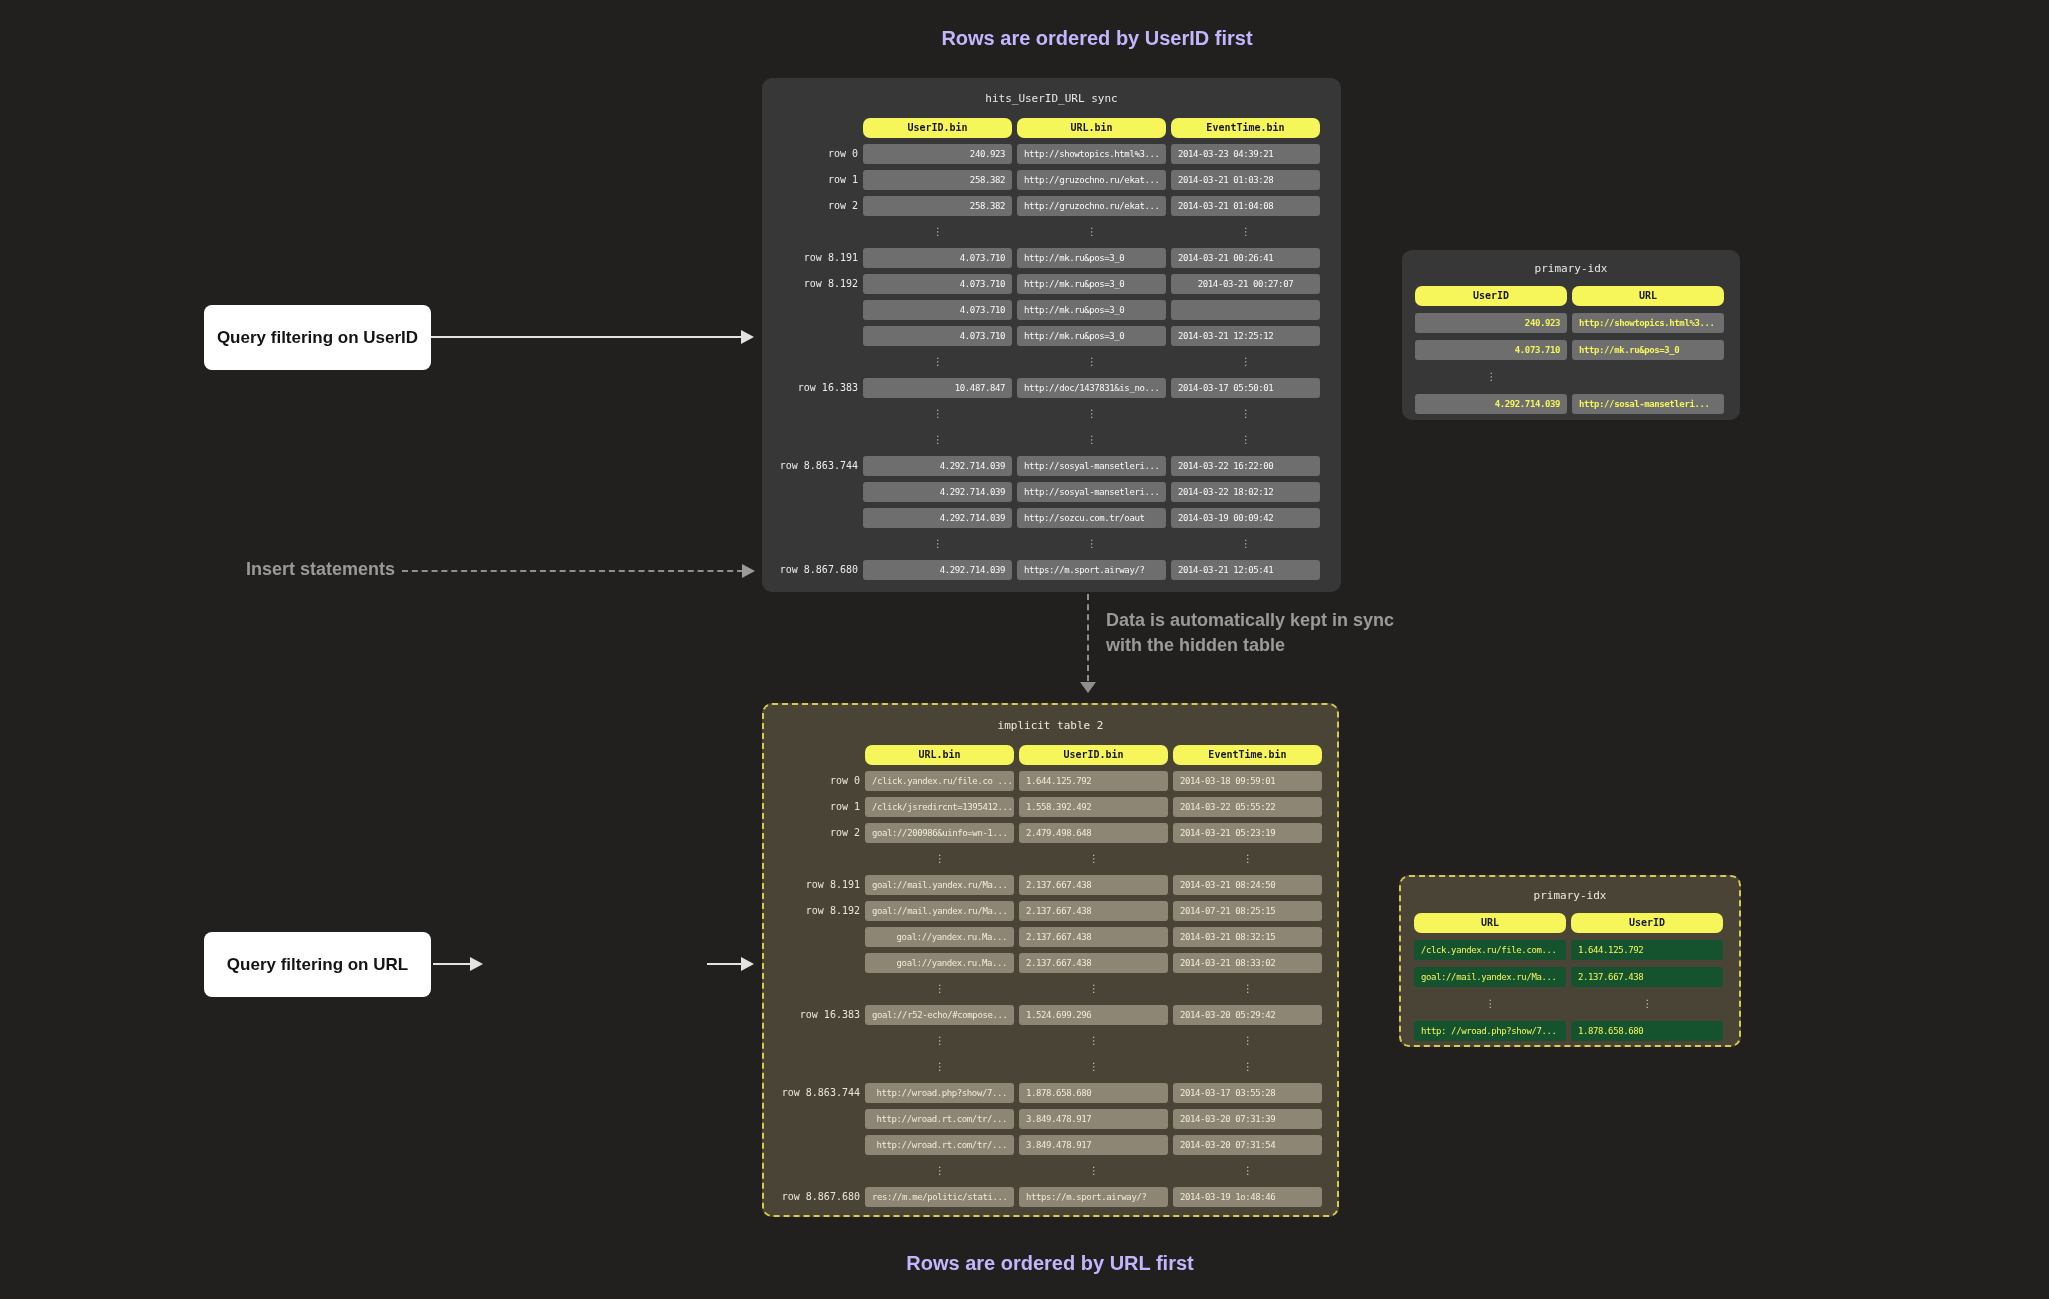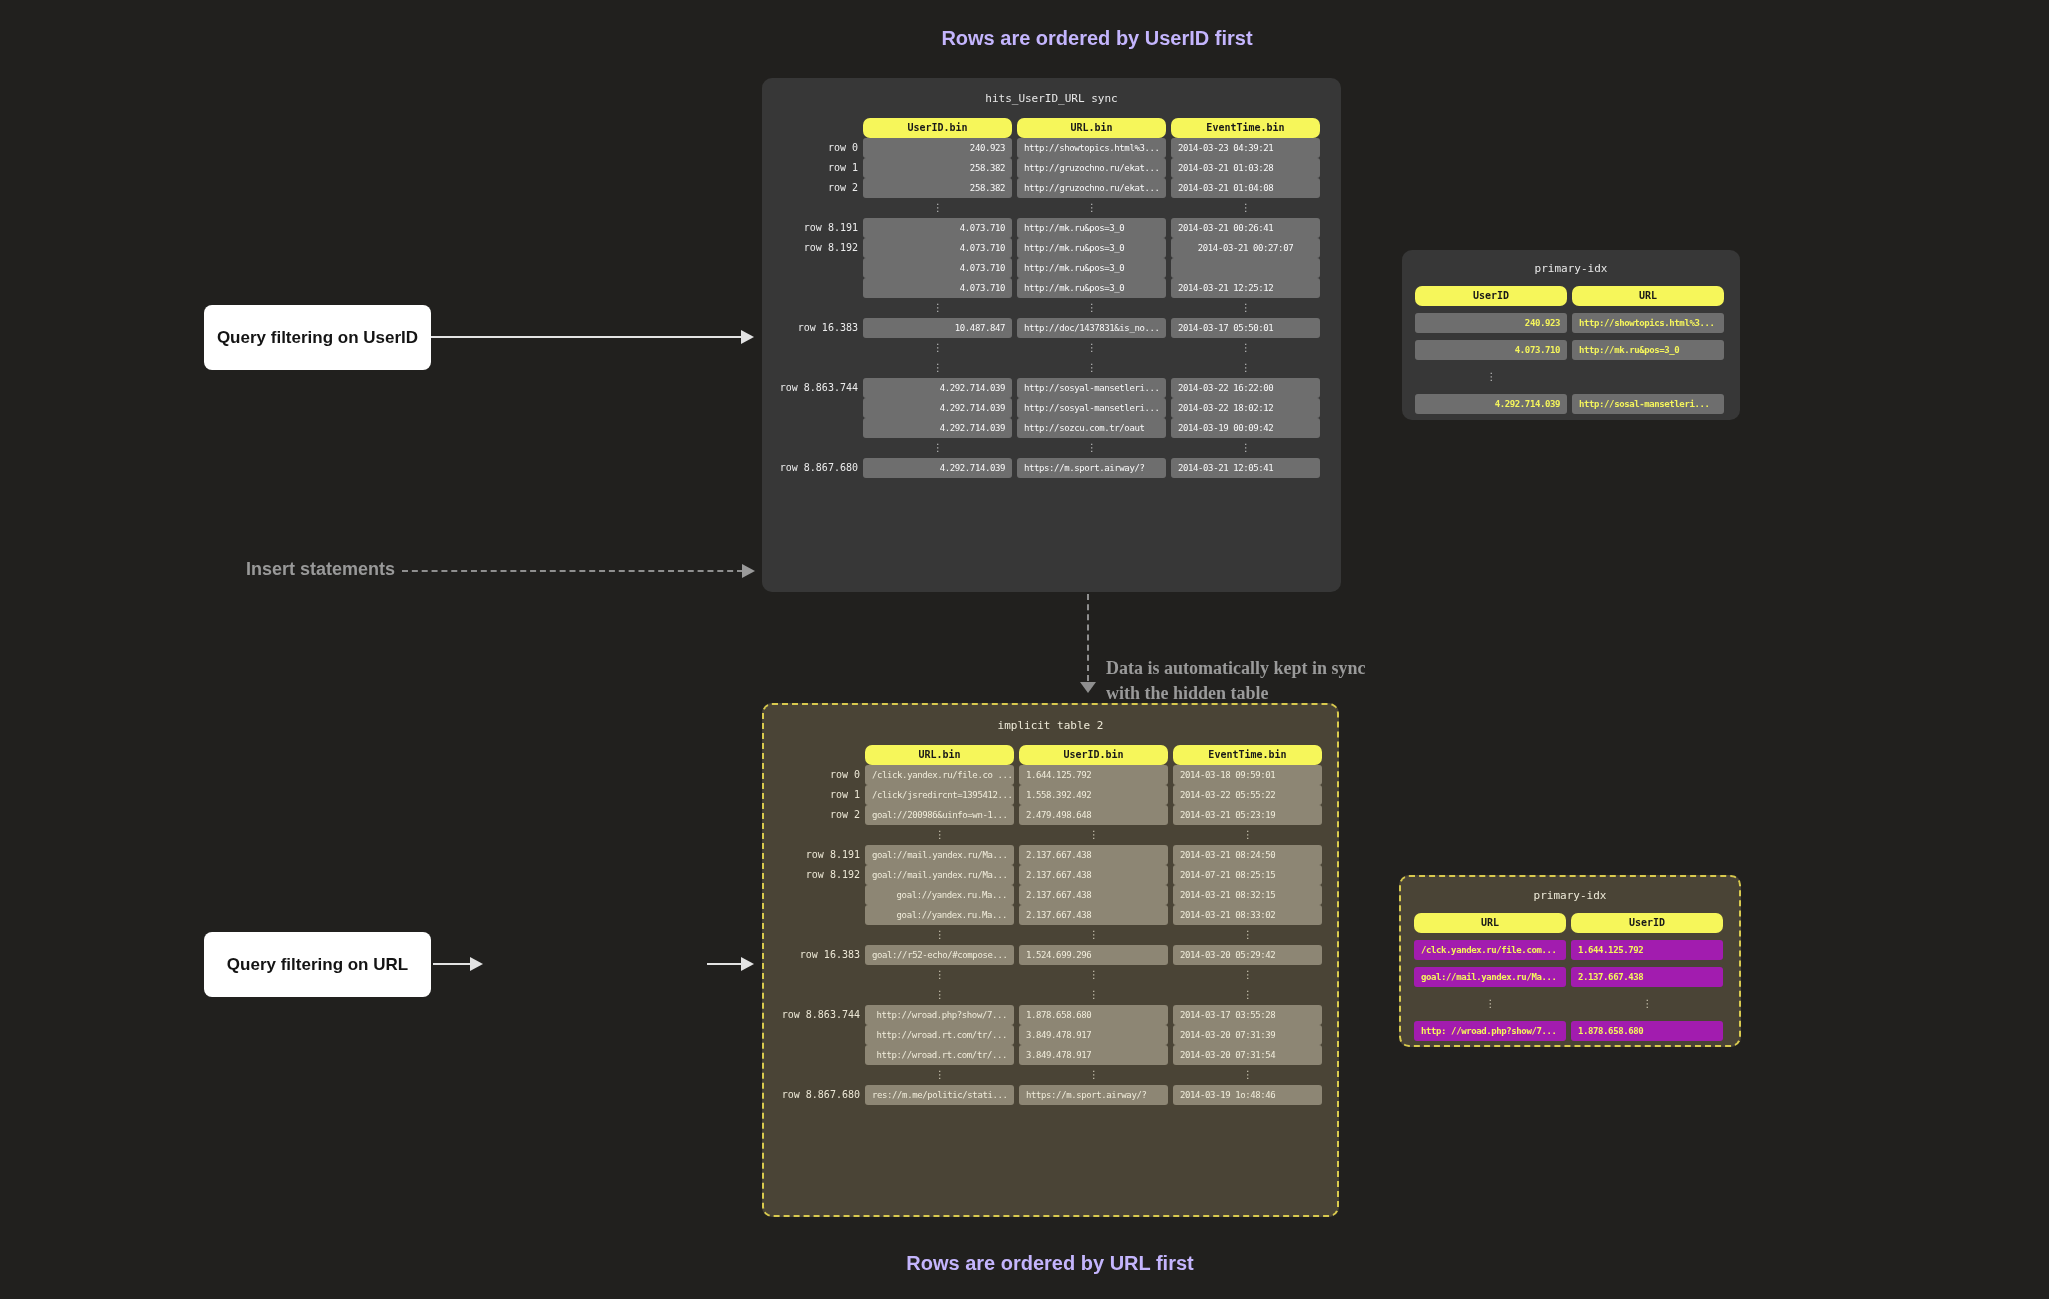--- a/index.html
+++ b/index.html
@@ -28,21 +28,21 @@
               border-left:13px solid var(--arrow,#e3e3e3);}
   .head-right.gray{border-left-color:#9a9a9a;}
   .head-down{position:absolute;width:0;height:0;
              border-left:8px solid transparent;border-right:8px solid transparent;
              border-top:11px solid #8f8f8f;}
 
   
   .tbl{position:absolute;box-sizing:border-box;border-radius:10px;padding-top:10px;}
   .tbl-title{height:30px;line-height:22px;text-align:center;
              font-family:"DejaVu Sans Mono",monospace;font-size:11px;color:#e9e9e9;}
-  .trow{display:flex;height:20px;align-items:stretch;}
+  .trow{display:flex;height:20px;margin-bottom:6px;align-items:stretch;}
   .rlabel{width:92px;margin-left:4px;text-align:right;line-height:20px;
           font-family:"DejaVu Sans Mono",monospace;font-size:10px;color:#ededed;}
   .cell,.hcell,.dotcell{width:149px;margin-left:5px;box-sizing:border-box;border-radius:3px;
           line-height:20px;padding:0 7px;overflow:hidden;white-space:nowrap;
           font-family:"DejaVu Sans Mono",monospace;font-size:9px;letter-spacing:-0.4px;}
   .hcell{background:var(--yellow,#f6f65a);color:#191919;font-weight:bold;text-align:center;
          border-radius:7px;font-size:10px;letter-spacing:0;}
   .dotcell{background:transparent;text-align:center;font-size:10px;color:#c4c4c4;}
 
   .t-dark{background:var(--panel-dark,#373737);}
@@ -53,37 +53,37 @@
   .t-olive .rlabel{color:#ece7d5;}
   .t-olive .cell{background:var(--cell-olive,#8d8674);color:#f0ecda;}
   .t-olive .dotcell{color:#d6d0bc;}
 
   
   .idx .trow{margin-bottom:7px;}
   .idx .cell,.idx .hcell,.idx .dotcell{width:152px;}
   .idx .first-col{margin-left:13px;}
   .idx .tbl-title{height:26px;line-height:18px;}
   .idx.t-dark .cell{color:#f5f55c;font-weight:bold;}
-  .idx.t-olive .cell{background:#a21caf;color:#f5f55c;font-weight:bold;}
+  .idx.t-olive .cell{background:#14532d;color:#f5f55c;font-weight:normal;}
 </style>
 </head>
 <body>
 
 <div id="stage" style="--bg: #21201e; --panel-dark: #373737; --cell-gray: #6e6e6e; --yellow: #f6f65a; --panel-olive: #4a4436; --cell-olive: #8d8674; --dash: #d9ca4e; --arrow: #e3e3e3;">
 
   <div class="big-title" style="left:1097px;top:27px;">Rows are ordered by UserID first</div>
   <div class="big-title" style="left:1050px;top:1252px;">Rows are ordered by URL first</div>
 
   <div class="white-box" style="left:204px;top:305px;width:227px;height:65px;">Query filtering on UserID</div>
   <div class="white-box" style="left:204px;top:932px;width:227px;height:65px;">Query filtering on URL</div>
 
 
   <div class="muted-label" style="left:246px;top:559px;">Insert statements</div>
 
-  <div class="sync-note" style="left:1106px;top:656px;font-family:Liberation Serif, serif;">
+  <div class="sync-note" style="left:1106px;top:608px;">
     <div>Data is automatically kept in sync</div>
     <div>with the hidden table</div>
   </div>
 
   <div class="hline" style="left:431px;top:336px;width:311px;"></div>
   <div class="head-right" style="left:741px;top:330px;"></div>
 
   <div class="hline dashed" style="left:402px;top:570px;width:341px;"></div>
   <div class="head-right gray" style="left:742px;top:564px;"></div>
 

